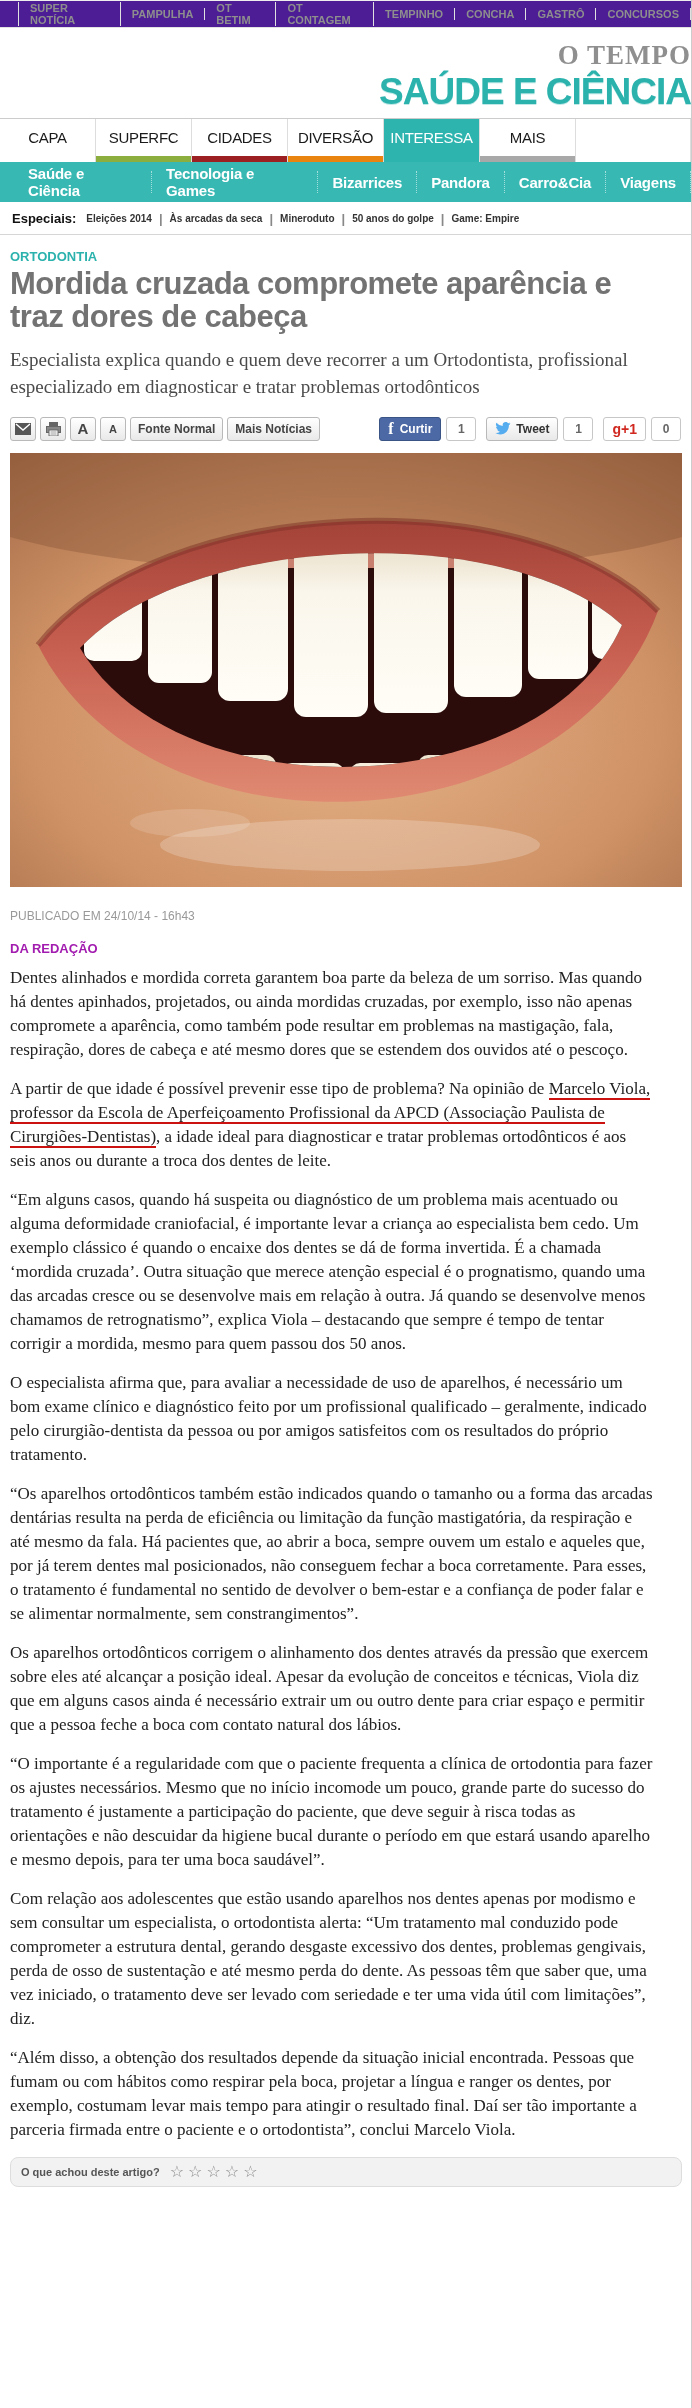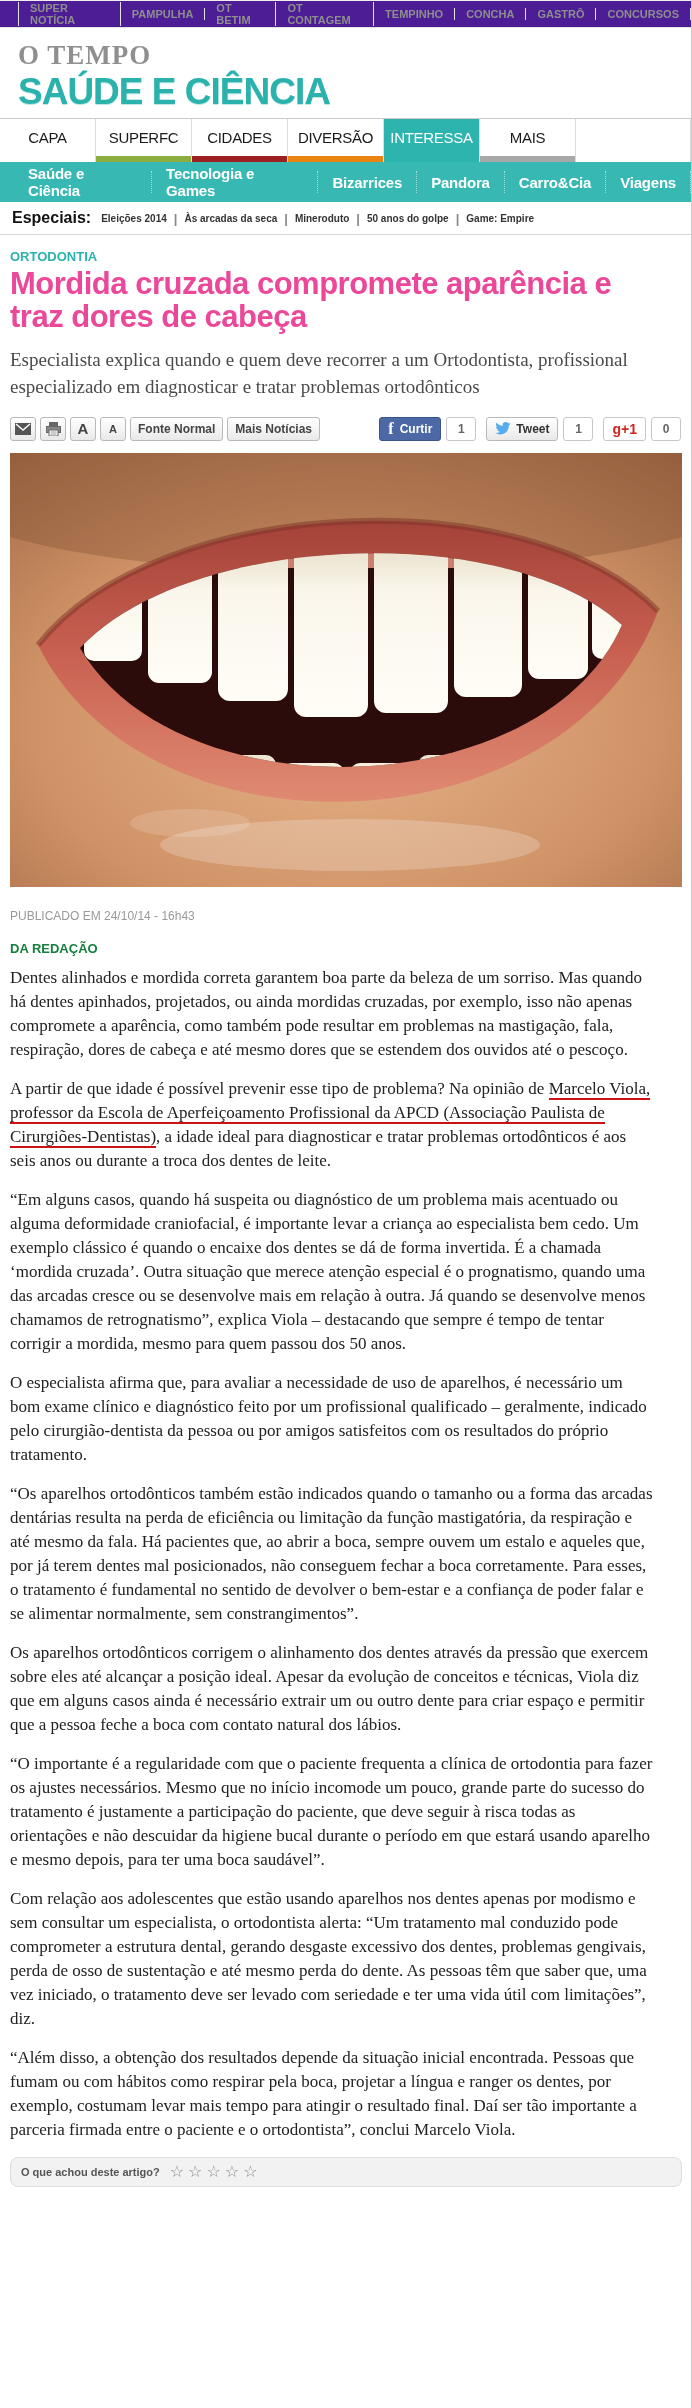--- a/index.html
+++ b/index.html
@@ -7,21 +7,21 @@
   .page { width:692px; height:2408px; background:#fff; border-right:1px solid #ccc; overflow:hidden; }
 
   
   .topnav { height:28px; display:flex; align-items:center; background:#4c1d95;
             border-bottom:1px solid #e2e2e2; border-top:1px solid #eee; padding-left:18px; }
   .topnav-item { display:flex; align-items:center; padding:0 11px; border-right:1px solid #e0e0e0;
                  font-size:11px; font-weight:bold; color:#8e8e8e; letter-spacing:0; cursor:pointer; }
   .topnav-item:first-child { border-left:1px solid #e0e0e0; }
 
   
-  .masthead { padding:12px 0 0 18px; }
+  .masthead { padding:12px 0 0 18px;text-align:right; }
   .logo { font-family:"Liberation Serif", serif; font-weight:bold; font-size:27px; color:#8f8f8f; letter-spacing:1px; }
   .section-title { font-size:37px; font-weight:bold; color:#2bb2ad; letter-spacing:-1px; line-height:1.0;
                    margin-top:2px; text-shadow:0 1px 0 #bfe8e6; }
 
   
   .tabs { display:flex; border-top:1px solid #ccc; margin-top:8px; height:44px; }
   .tab { width:96px; display:flex; flex-direction:column; border-right:1px solid #ddd; cursor:pointer; }
   .tab-label { height:38px; display:flex; align-items:center; justify-content:center;
                font-size:15px; font-weight:normal; color:#1a1a1a; letter-spacing:-0.3px; }
   .tab-strip { height:6px; }
@@ -31,28 +31,28 @@
 
   
   .subnav { height:40px; background:#38b8b3; display:flex; align-items:center; padding-left:14px; }
   .subnav-item { color:#fff; font-size:15px; font-weight:bold; padding:0 14px; height:22px;
                  display:flex; align-items:center; border-right:1px dotted rgba(255,255,255,.55);
                  cursor:pointer; letter-spacing:-0.2px; }
 
   
   .especiais { height:33px; display:flex; align-items:center; border-bottom:1px solid #d6d6d6;
                padding-left:12px; background:#fff; }
-  .especiais-label { font-size:16px; font-weight:bold; color:#111; margin-right:10px; }
+  .especiais-label { font-size:13px; font-weight:bold; color:#111; margin-right:10px; }
   .especiais-item { font-size:10px; font-weight:bold; color:#333; cursor:pointer; }
   .especiais-sep { color:#888; margin:0 7px; font-weight:bold; font-size:13px; }
 
   
   .article { padding:14px 10px 12px 10px; }
   .category { font-size:13px; font-weight:bold; color:#2bb2ad; letter-spacing:0; }
-  h1.headline { font-size:31px; font-weight:bold; color:#ec4899; letter-spacing:-0.5px;
+  h1.headline { font-size:31px; font-weight:bold; color:#737373; letter-spacing:-0.5px;
                 line-height:1.06; margin-top:4px; max-width:640px; }
   .subtitle { font-family:"Liberation Serif", serif; font-size:19px; color:#4a4a4a;
               line-height:1.45; margin-top:12px; max-width:655px; }
 
   
   .toolbar { display:flex; align-items:center; margin-top:14px; height:28px; }
   .btn { display:inline-flex; align-items:center; justify-content:center; height:24px; min-width:26px;
          border:1px solid #b9b9b9; border-radius:3px; background:linear-gradient(#ffffff,#e9e9e9);
          font-size:12px; font-weight:bold; color:#444; padding:0 7px; margin-right:4px; cursor:pointer; }
   .btn.icon-only { padding:0 4px; }
@@ -71,21 +71,21 @@
   .gp-btn { display:inline-flex; align-items:center; height:24px; border:1px solid #c7c7c7; border-radius:3px;
             background:#fff; font-size:14px; font-weight:bold; color:#d0271f; padding:0 8px; cursor:pointer; }
   .icon-svg { display:block; }
 
   
   .hero { margin-top:10px; width:672px; height:434px; }
   .hero svg { display:block; }
 
   
   .published { margin-top:22px; font-size:12px; color:#999; }
-  .byline { margin-top:18px; font-size:13px; font-weight:bold; color:#15803d; letter-spacing:0; }
+  .byline { margin-top:18px; font-size:13px; font-weight:bold; color:#a21caf; letter-spacing:0; }
   .body-text { margin-top:10px; max-width:645px; }
   .body-text p { font-family:"Liberation Serif", serif; font-size:17px; color:#222;
                  line-height:24px; margin-bottom:15px; }
   .redlink { color:#222; text-decoration:none; border-bottom:2px solid #cc1111; cursor:pointer; }
 
   
   .rating { margin-top:6px; width:672px; height:30px; background:#f2f2f2; border:1px solid #ddd;
             border-radius:8px; display:flex; align-items:center; padding:0 10px; }
   .rating-q { font-size:11px; font-weight:bold; color:#555; margin-right:10px; }
   .star { font-size:16px; color:#8a8a8a; margin-right:4px; cursor:pointer; line-height:1; }

